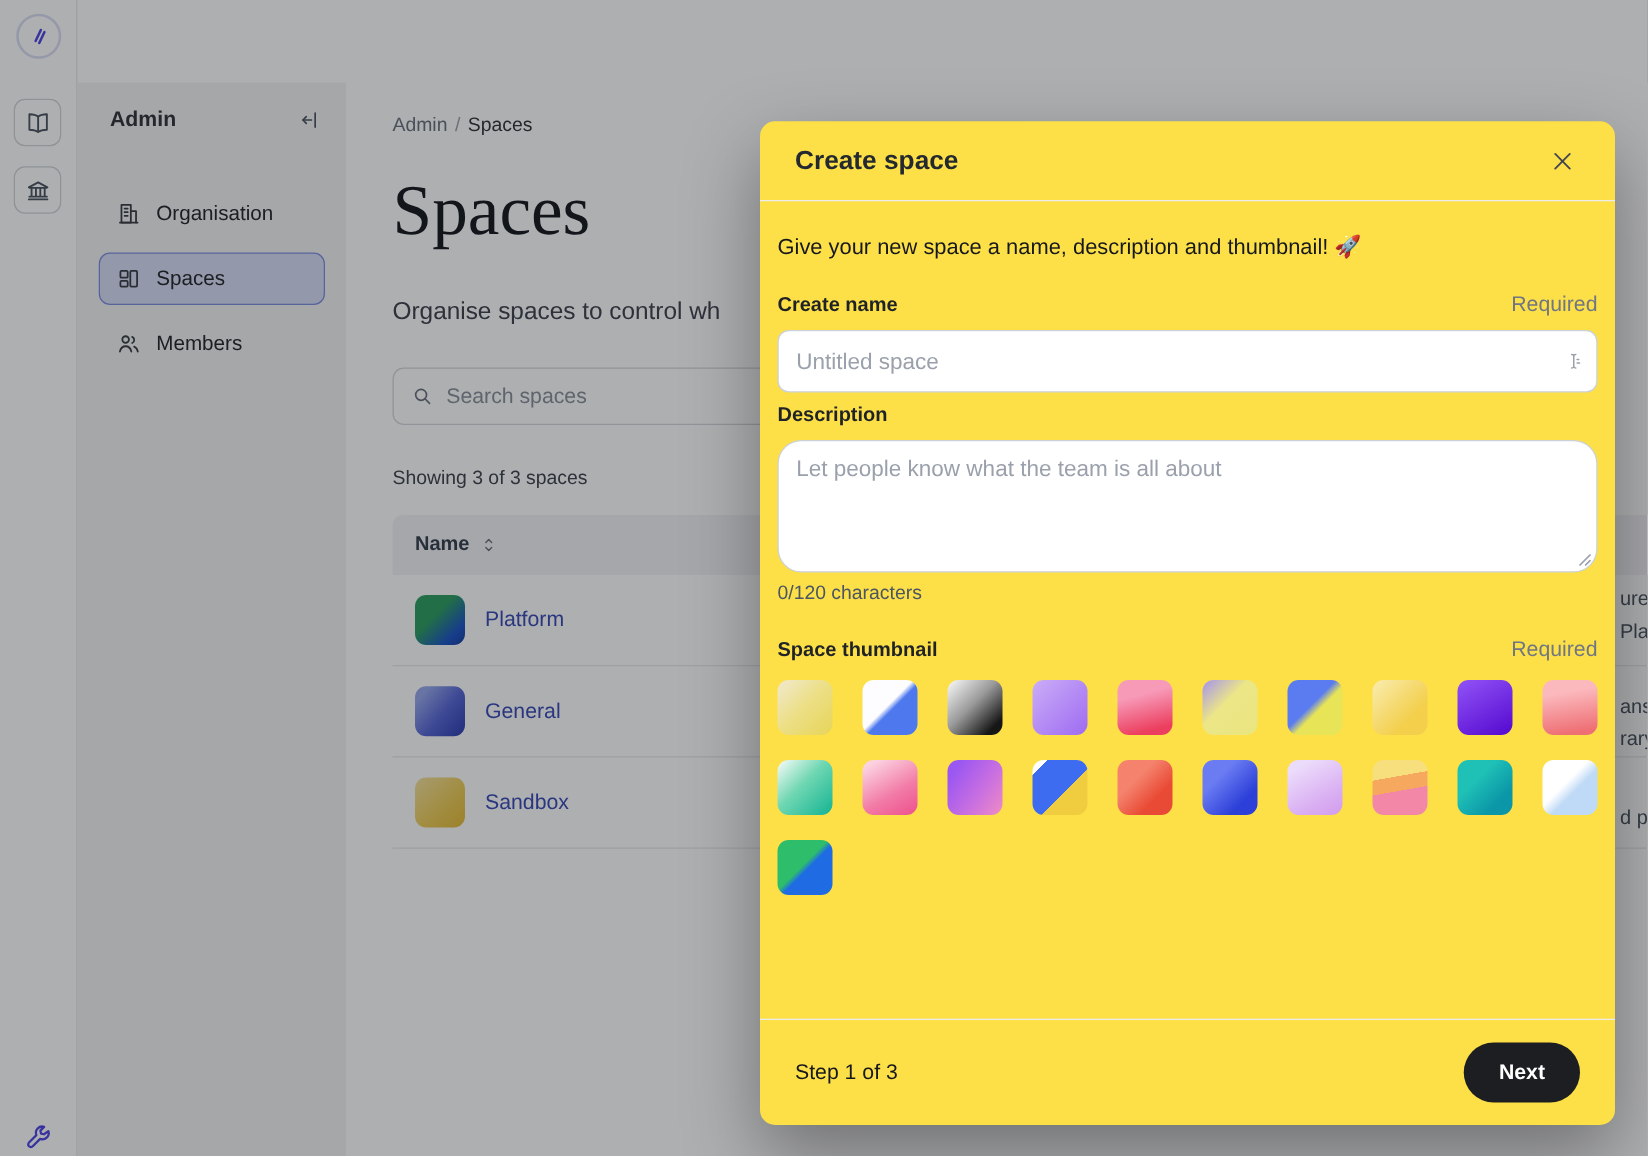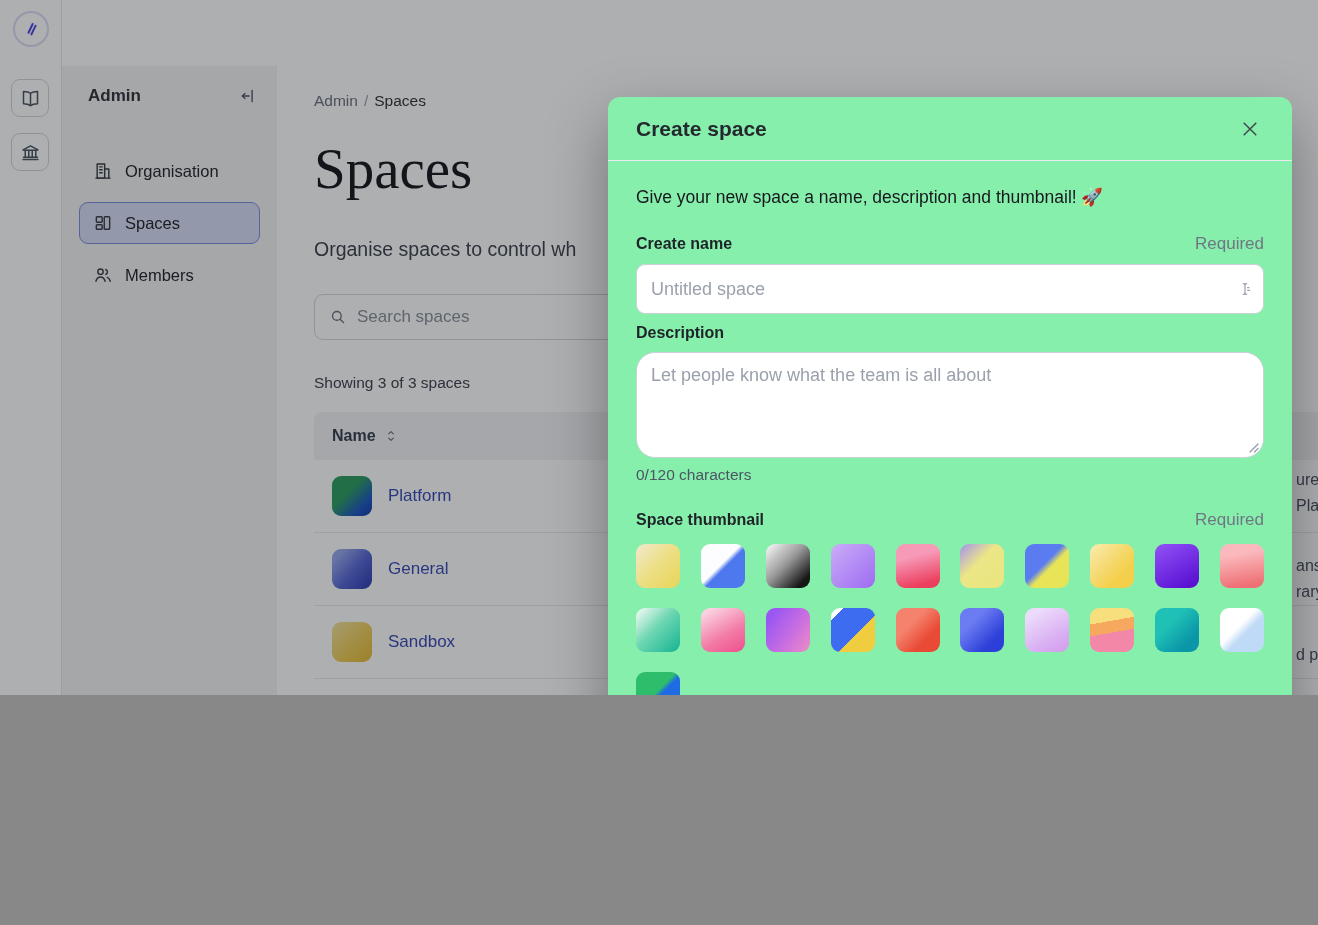--- a/index.html
+++ b/index.html
@@ -1,18 +1,18 @@
 <!DOCTYPE html>
 <html><head>
 <meta charset="utf-8">
 <style>
   * { margin:0; padding:0; box-sizing:border-box; }
   html,body { background:#888; }
   .page{
-    position:relative; width:1318px; height:695px; overflow:hidden;
+    position:relative; width:1318px; height:925px; overflow:hidden;
     background:#ffffff; font-family:"Liberation Sans", sans-serif; color:#1f2328;
   }
   
   .logo{
     position:absolute; left:13px; top:11px; width:36px; height:36px; border-radius:50%;
     background:#ffffff; border:2px solid #d9ddf5; display:flex; align-items:center; justify-content:center;
     cursor:pointer; z-index:1;
   }
   .rail{
     position:absolute; left:0; top:0; width:62px; height:100%; background:#fff;
@@ -70,32 +70,32 @@
     border-bottom:1px solid #e8e9ec; cursor:pointer;
   }
   .row-thumb{ width:40px; height:40px; border-radius:9px; flex:0 0 auto; }
   .row-name{ font-size:17px; font-weight:500; color:#3b4db8; }
   .frag{ position:absolute; left:1296px; font-size:16px; color:#4b5563; white-space:nowrap; }
   .frag.f1{ top:471px; } .frag.f2{ top:497px; } .frag.f3{ top:557px; }
   .frag.f4{ top:583px; } .frag.f5{ top:646px; }
   
   .overlay{ position:absolute; inset:0; background:rgba(10,12,16,0.33); z-index:5; }
   .modal{
-    position:absolute; left:608px; top:97px; width:684px; height:803px; background:#86efac;
+    position:absolute; left:608px; top:97px; width:684px; height:803px; background:#fde047;
     border-radius:12px; box-shadow:0 24px 60px rgba(0,0,0,.35); z-index:6;
     display:flex; flex-direction:column; overflow:hidden;
   }
   .modal-header{
     height:64px; flex:0 0 auto; display:flex; align-items:center; justify-content:space-between;
     padding:0 24px 0 28px; border-bottom:1px solid #ececee;
   }
   .modal-title{ font-size:21px; font-weight:700; color:#24292f; }
   .modal-close{ width:36px; height:36px; background:none; border:none; display:flex; align-items:center;
     justify-content:center; color:#44474d; cursor:pointer; }
-  .modal-body{ flex:1; padding:26px 28px 0; }
+  .modal-body{ flex:1; padding:26px 14px 0; }
   .intro{ font-size:17.5px; color:#16181d; margin-bottom:26px; }
   .field-head{ display:flex; align-items:baseline; justify-content:space-between; margin-bottom:10px; }
   .field-label{ font-size:16px; font-weight:700; color:#1f2328; }
   .field-required{ font-size:17px; color:#707683; }
   .input-wrap{ position:relative; }
   .text-input{
     width:100%; height:50px; border:1px solid #ccd1d9; border-radius:9px; padding:0 40px 0 14px;
     font-size:18px; color:#16181d; font-family:inherit; outline:none;
   }
   .text-input::placeholder, .textarea::placeholder{ color:#9aa1ac; }

